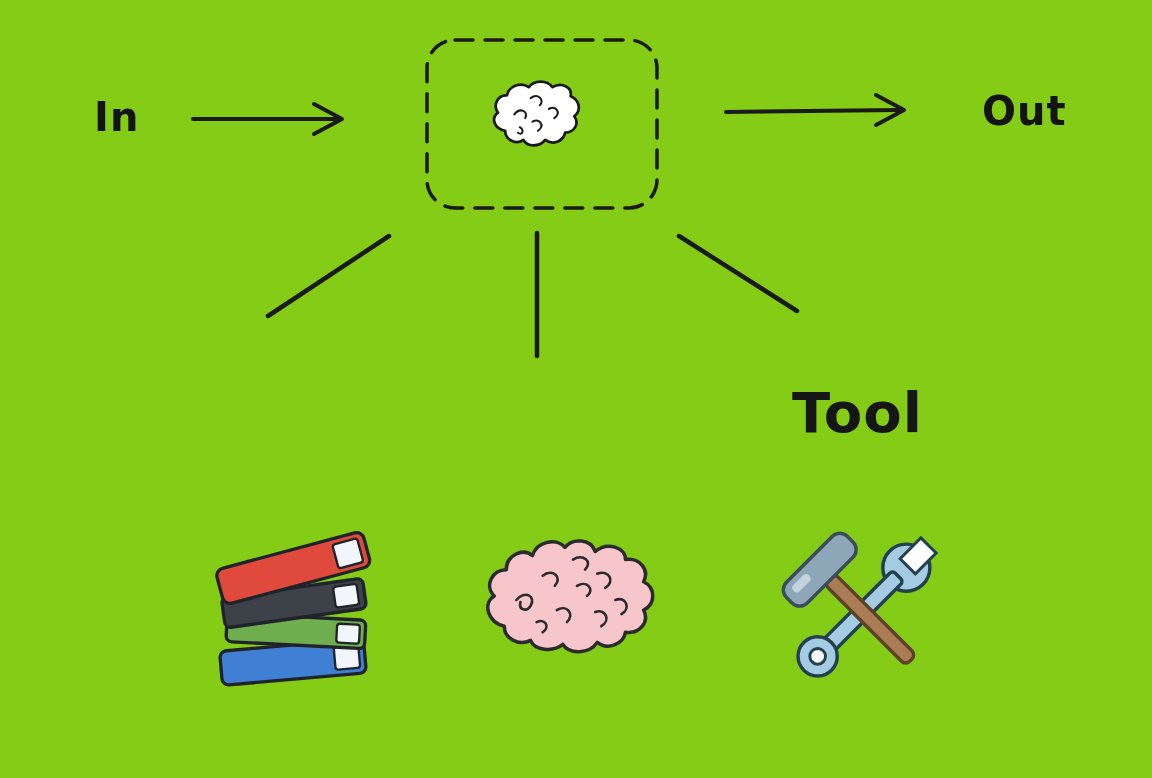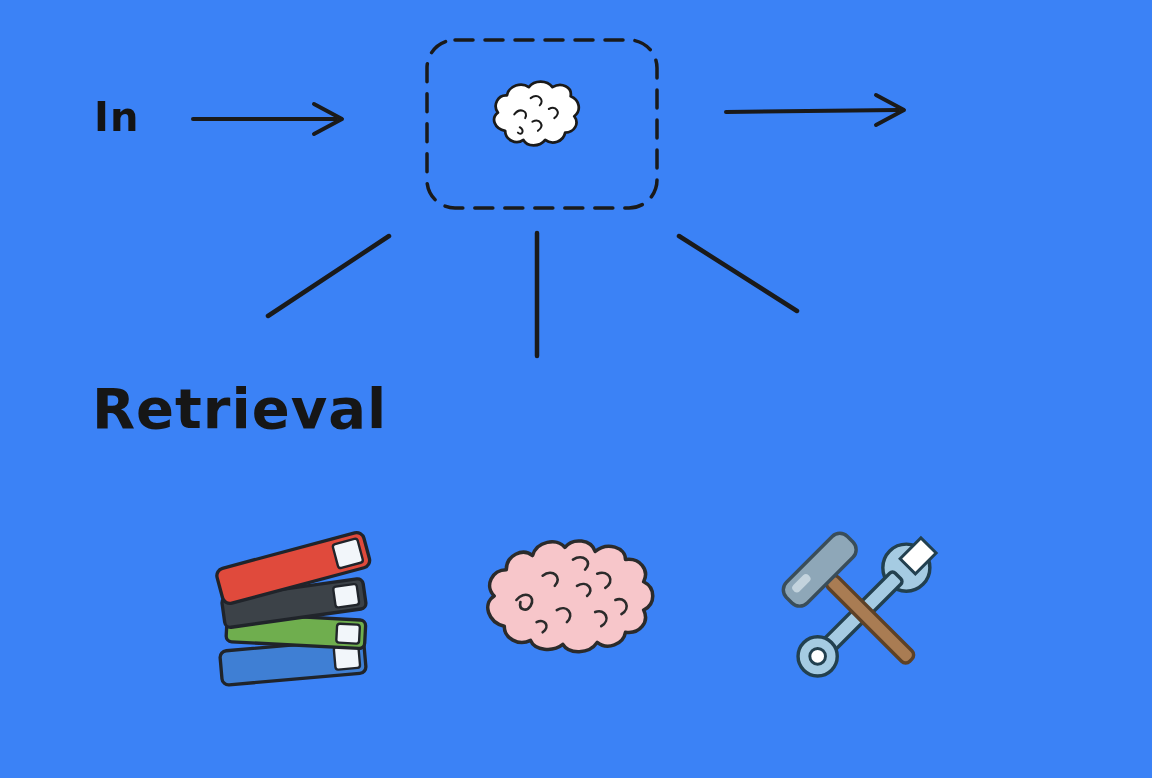--- a/index.html
+++ b/index.html
@@ -3,21 +3,21 @@
 <meta charset="utf-8">
 <style>
   * { margin: 0; padding: 0; box-sizing: border-box; }
   html, body { background: #ffffff; }
   body { font-family: "DejaVu Sans", "Liberation Sans", sans-serif; }
 
   .canvas {
     position: relative;
     width: 1152px;
     height: 778px;
-    background: #3b82f6;
+    background: #84cc16;
     overflow: hidden;
     margin: 0 auto;
   }
 
   .overlay {
     position: absolute;
     left: 0; top: 0;
     width: 1152px;
     height: 778px;
     pointer-events: none;
@@ -74,35 +74,36 @@
         <path d="M876,95 L904,110 L876,125"></path>
       </g>
 
       <path d="M389,236 L268,316" stroke-width="4.5"></path>
       <path d="M537,233 L537,356" stroke-width="4.5"></path>
       <path d="M679,236 L797,311" stroke-width="4.5"></path>
     </g>
   </svg>
 
   <span class="io-label in">In</span>
+  <span class="io-label out">Out</span>
 
   <div class="icon-box center-brain">
     <svg viewBox="0 0 110 90">
       <path d="M20,58 C8,56 4,44 12,38 C6,30 12,18 22,19 C24,8 38,4 46,10 C52,2 66,2 72,10 C82,4 94,10 92,20 C102,24 104,36 96,42 C102,50 96,60 86,60 C84,70 72,74 64,68 C58,76 44,76 40,68 C32,74 20,68 20,58 Z" fill="#ffffff" stroke="#1a1a1a" stroke-width="3" stroke-linejoin="round"></path>
       <g fill="none" stroke="#1a1a1a" stroke-width="2.2" stroke-linecap="round">
         <path d="M30,40 C36,32 46,36 42,44"></path>
         <path d="M48,22 C56,16 64,24 58,30"></path>
         <path d="M68,34 C76,30 82,38 74,44"></path>
         <path d="M50,48 C58,44 64,52 56,58"></path>
         <path d="M36,54 C42,58 38,64 34,60"></path>
       </g>
     </svg>
   </div>
 
-  <span class="branch-label retrieval">Retrieval</span>
+  <span class="branch-label tool">Tool</span>
 
   <div class="icon-box books-box">
     <svg viewBox="0 0 200 200">
 
       <g transform="rotate(-5 100 158)">
         <rect x="24" y="140" width="152" height="36" rx="7" stroke="#20242a" stroke-width="3.5" fill="#3f7fd4"></rect>
         <rect x="144" y="146" width="26" height="24" rx="3" stroke="#20242a" stroke-width="2.5" fill="#f2f6fa"></rect>
       </g>
 
       <g transform="rotate(3 100 126)">

